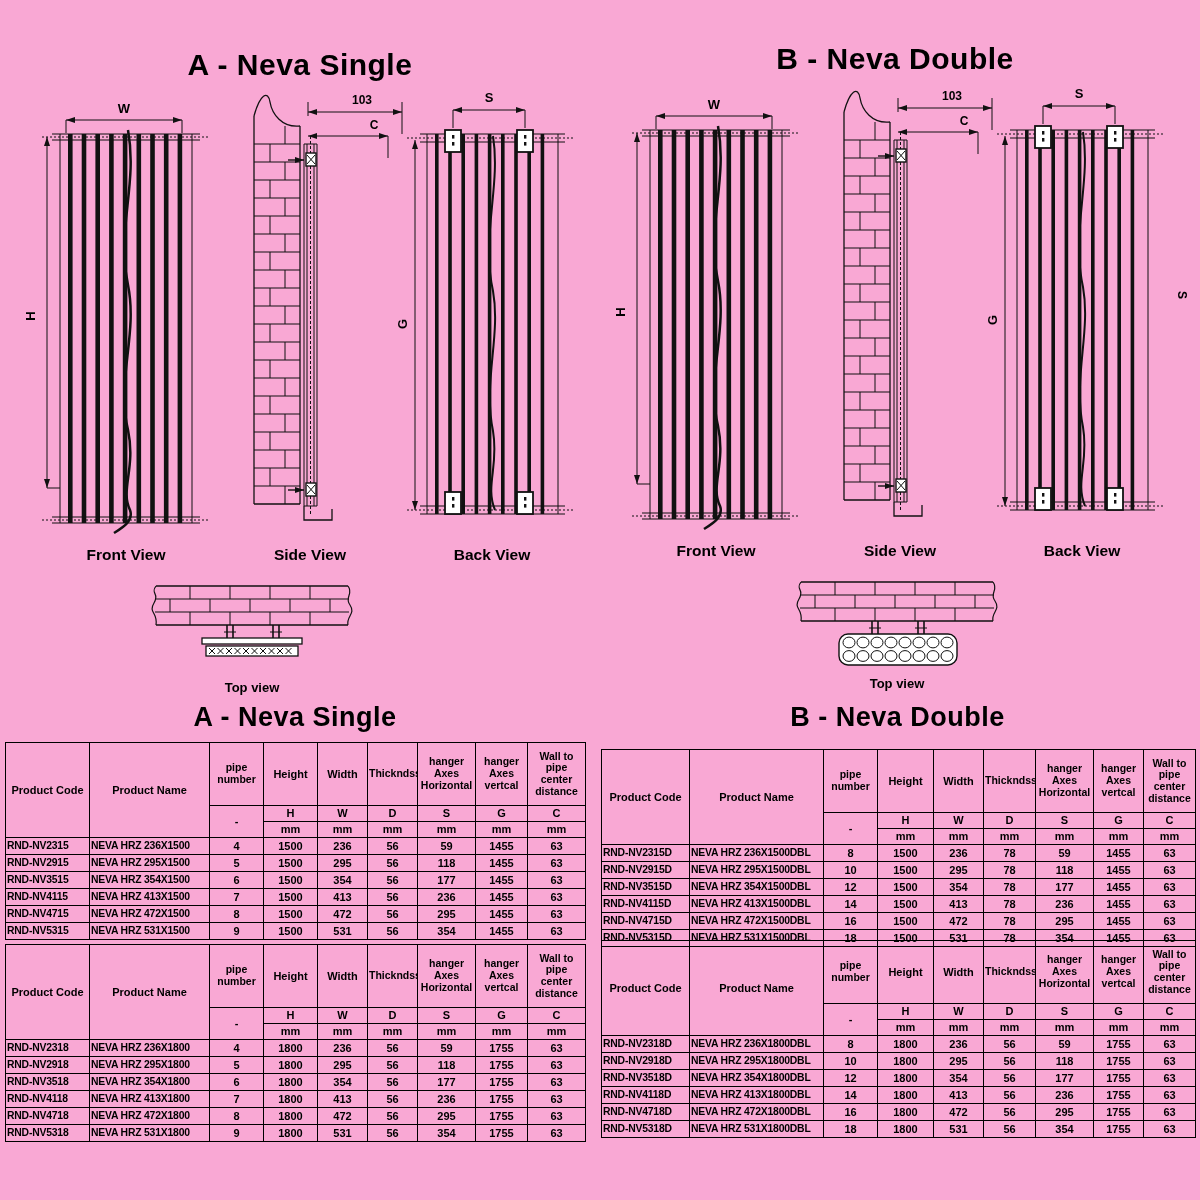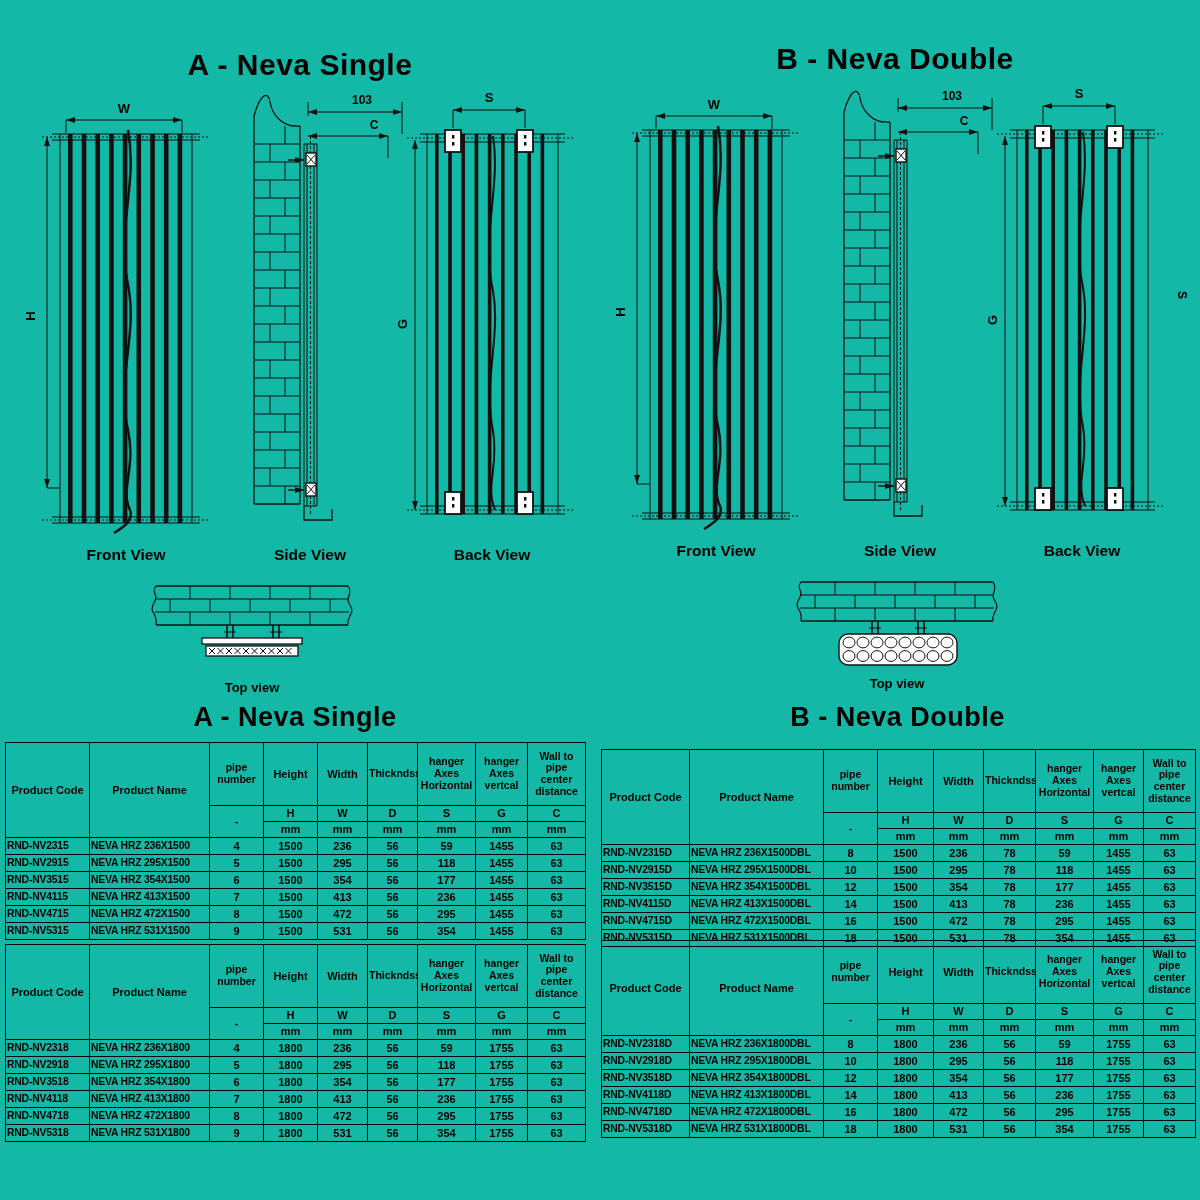--- a/index.html
+++ b/index.html
@@ -1,16 +1,16 @@
 <!DOCTYPE html>
 <html><head>
 <meta charset="utf-8">
 <style>
   html,body{margin:0;padding:0;background:#fff;}
-  #canvas{position:relative;width:1200px;height:1200px;background:#14b8a6;overflow:hidden;
+  #canvas{position:relative;width:1200px;height:1200px;background:#f9a8d4;overflow:hidden;
           font-family:"Liberation Sans",sans-serif;color:#000;}
   .sec-title{position:absolute;text-align:center;font-weight:bold;font-size:30px;letter-spacing:.5px;}
   .tbl-title{position:absolute;text-align:center;font-weight:bold;font-size:27px;letter-spacing:.5px;}
   .draw{position:absolute;}
   .tblbox{position:absolute;}
   table.spec{border-collapse:collapse;width:100%;table-layout:fixed;font-weight:bold;}
   .spec th,.spec td{border:1.6px solid #000;padding:0 1px;text-align:center;font-size:11px;
                     line-height:1.12;overflow:hidden;white-space:nowrap;font-weight:bold;color:#000;}
   .spec th.h1{height:62px;}
   .spec th.wrap{white-space:normal;font-size:10.5px;}

